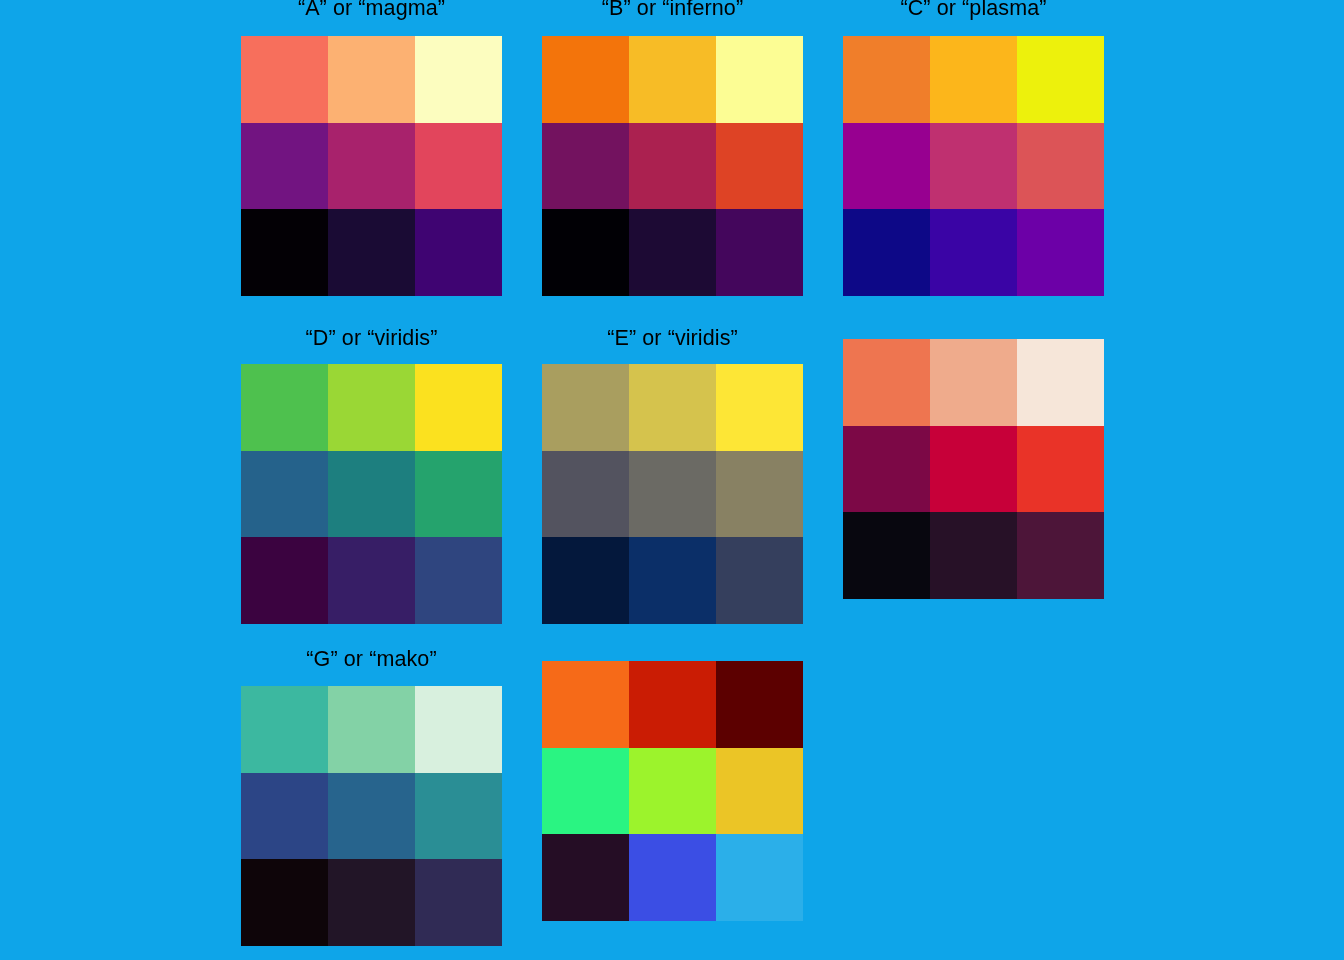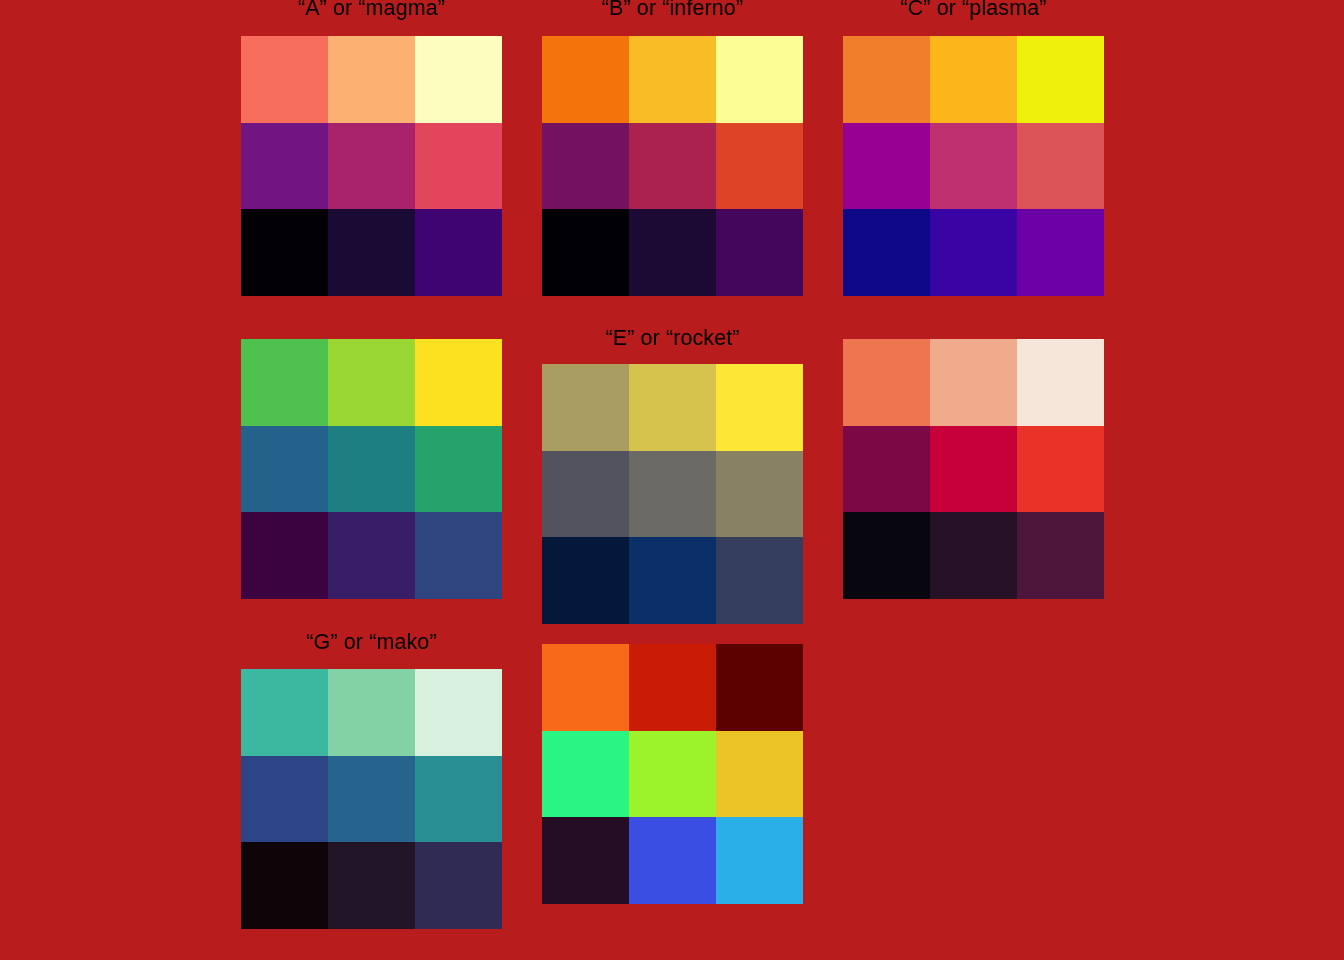--- a/index.html
+++ b/index.html
@@ -55,30 +55,30 @@
   }
 
   
   
   .col-0 { left: 241px; }
   .col-1 { left: 542px; }
   .col-2 { left: 843px; }
   
   .row-0 { top: -4px; }
   .row-1 { top: 326px; }
-  .row-2 { top: 630px; }
+  .row-2 { top: 647px; }
 
   .row-0 .swatch-grid { margin-top: 15px; }
   .row-1 .swatch-grid { margin-top: 13px; }
   .row-2 .swatch-grid { margin-top: 14px; }
 </style>
 </head>
 <body style="background-color: rgb(255, 255, 255);">
 
-<div id="canvas" style="background-color: #b91c1c;">
+<div id="canvas" style="background-color: #0ea5e9;">
     <div class="panel col-0 row-0">
       <div class="panel-title">“A” or “magma”</div>
       <div class="swatch-grid">
         <div class="swatch-cell" style="background-color: rgb(247, 111, 92);"></div>
         <div class="swatch-cell" style="background-color: rgb(252, 177, 114);"></div>
         <div class="swatch-cell" style="background-color: rgb(252, 253, 191);"></div>
         <div class="swatch-cell" style="background-color: rgb(114, 20, 129);"></div>
         <div class="swatch-cell" style="background-color: rgb(168, 34, 108);"></div>
         <div class="swatch-cell" style="background-color: rgb(226, 69, 92);"></div>
         <div class="swatch-cell" style="background-color: rgb(3, 0, 5);"></div>
@@ -108,34 +108,35 @@
         <div class="swatch-cell" style="background-color: rgb(237, 241, 12);"></div>
         <div class="swatch-cell" style="background-color: rgb(151, 0, 144);"></div>
         <div class="swatch-cell" style="background-color: rgb(191, 48, 112);"></div>
         <div class="swatch-cell" style="background-color: rgb(220, 84, 87);"></div>
         <div class="swatch-cell" style="background-color: rgb(13, 8, 135);"></div>
         <div class="swatch-cell" style="background-color: rgb(58, 4, 165);"></div>
         <div class="swatch-cell" style="background-color: rgb(108, 0, 167);"></div>
       </div>
     </div>
     <div class="panel col-0 row-1">
+      <div class="panel-title">“D” or “viridis”</div>
       <div class="swatch-grid">
         <div class="swatch-cell" style="background-color: rgb(78, 193, 78);"></div>
         <div class="swatch-cell" style="background-color: rgb(154, 215, 53);"></div>
         <div class="swatch-cell" style="background-color: rgb(251, 225, 31);"></div>
         <div class="swatch-cell" style="background-color: rgb(37, 98, 139);"></div>
         <div class="swatch-cell" style="background-color: rgb(29, 127, 127);"></div>
         <div class="swatch-cell" style="background-color: rgb(37, 163, 109);"></div>
         <div class="swatch-cell" style="background-color: rgb(59, 3, 64);"></div>
         <div class="swatch-cell" style="background-color: rgb(55, 30, 102);"></div>
         <div class="swatch-cell" style="background-color: rgb(47, 69, 127);"></div>
       </div>
     </div>
     <div class="panel col-1 row-1">
-      <div class="panel-title">“E” or “rocket”</div>
+      <div class="panel-title">“E” or “viridis”</div>
       <div class="swatch-grid">
         <div class="swatch-cell" style="background-color: rgb(169, 158, 95);"></div>
         <div class="swatch-cell" style="background-color: rgb(213, 195, 77);"></div>
         <div class="swatch-cell" style="background-color: rgb(253, 230, 54);"></div>
         <div class="swatch-cell" style="background-color: rgb(83, 83, 95);"></div>
         <div class="swatch-cell" style="background-color: rgb(107, 106, 100);"></div>
         <div class="swatch-cell" style="background-color: rgb(136, 129, 99);"></div>
         <div class="swatch-cell" style="background-color: rgb(4, 24, 60);"></div>
         <div class="swatch-cell" style="background-color: rgb(11, 47, 104);"></div>
         <div class="swatch-cell" style="background-color: rgb(53, 63, 93);"></div>

